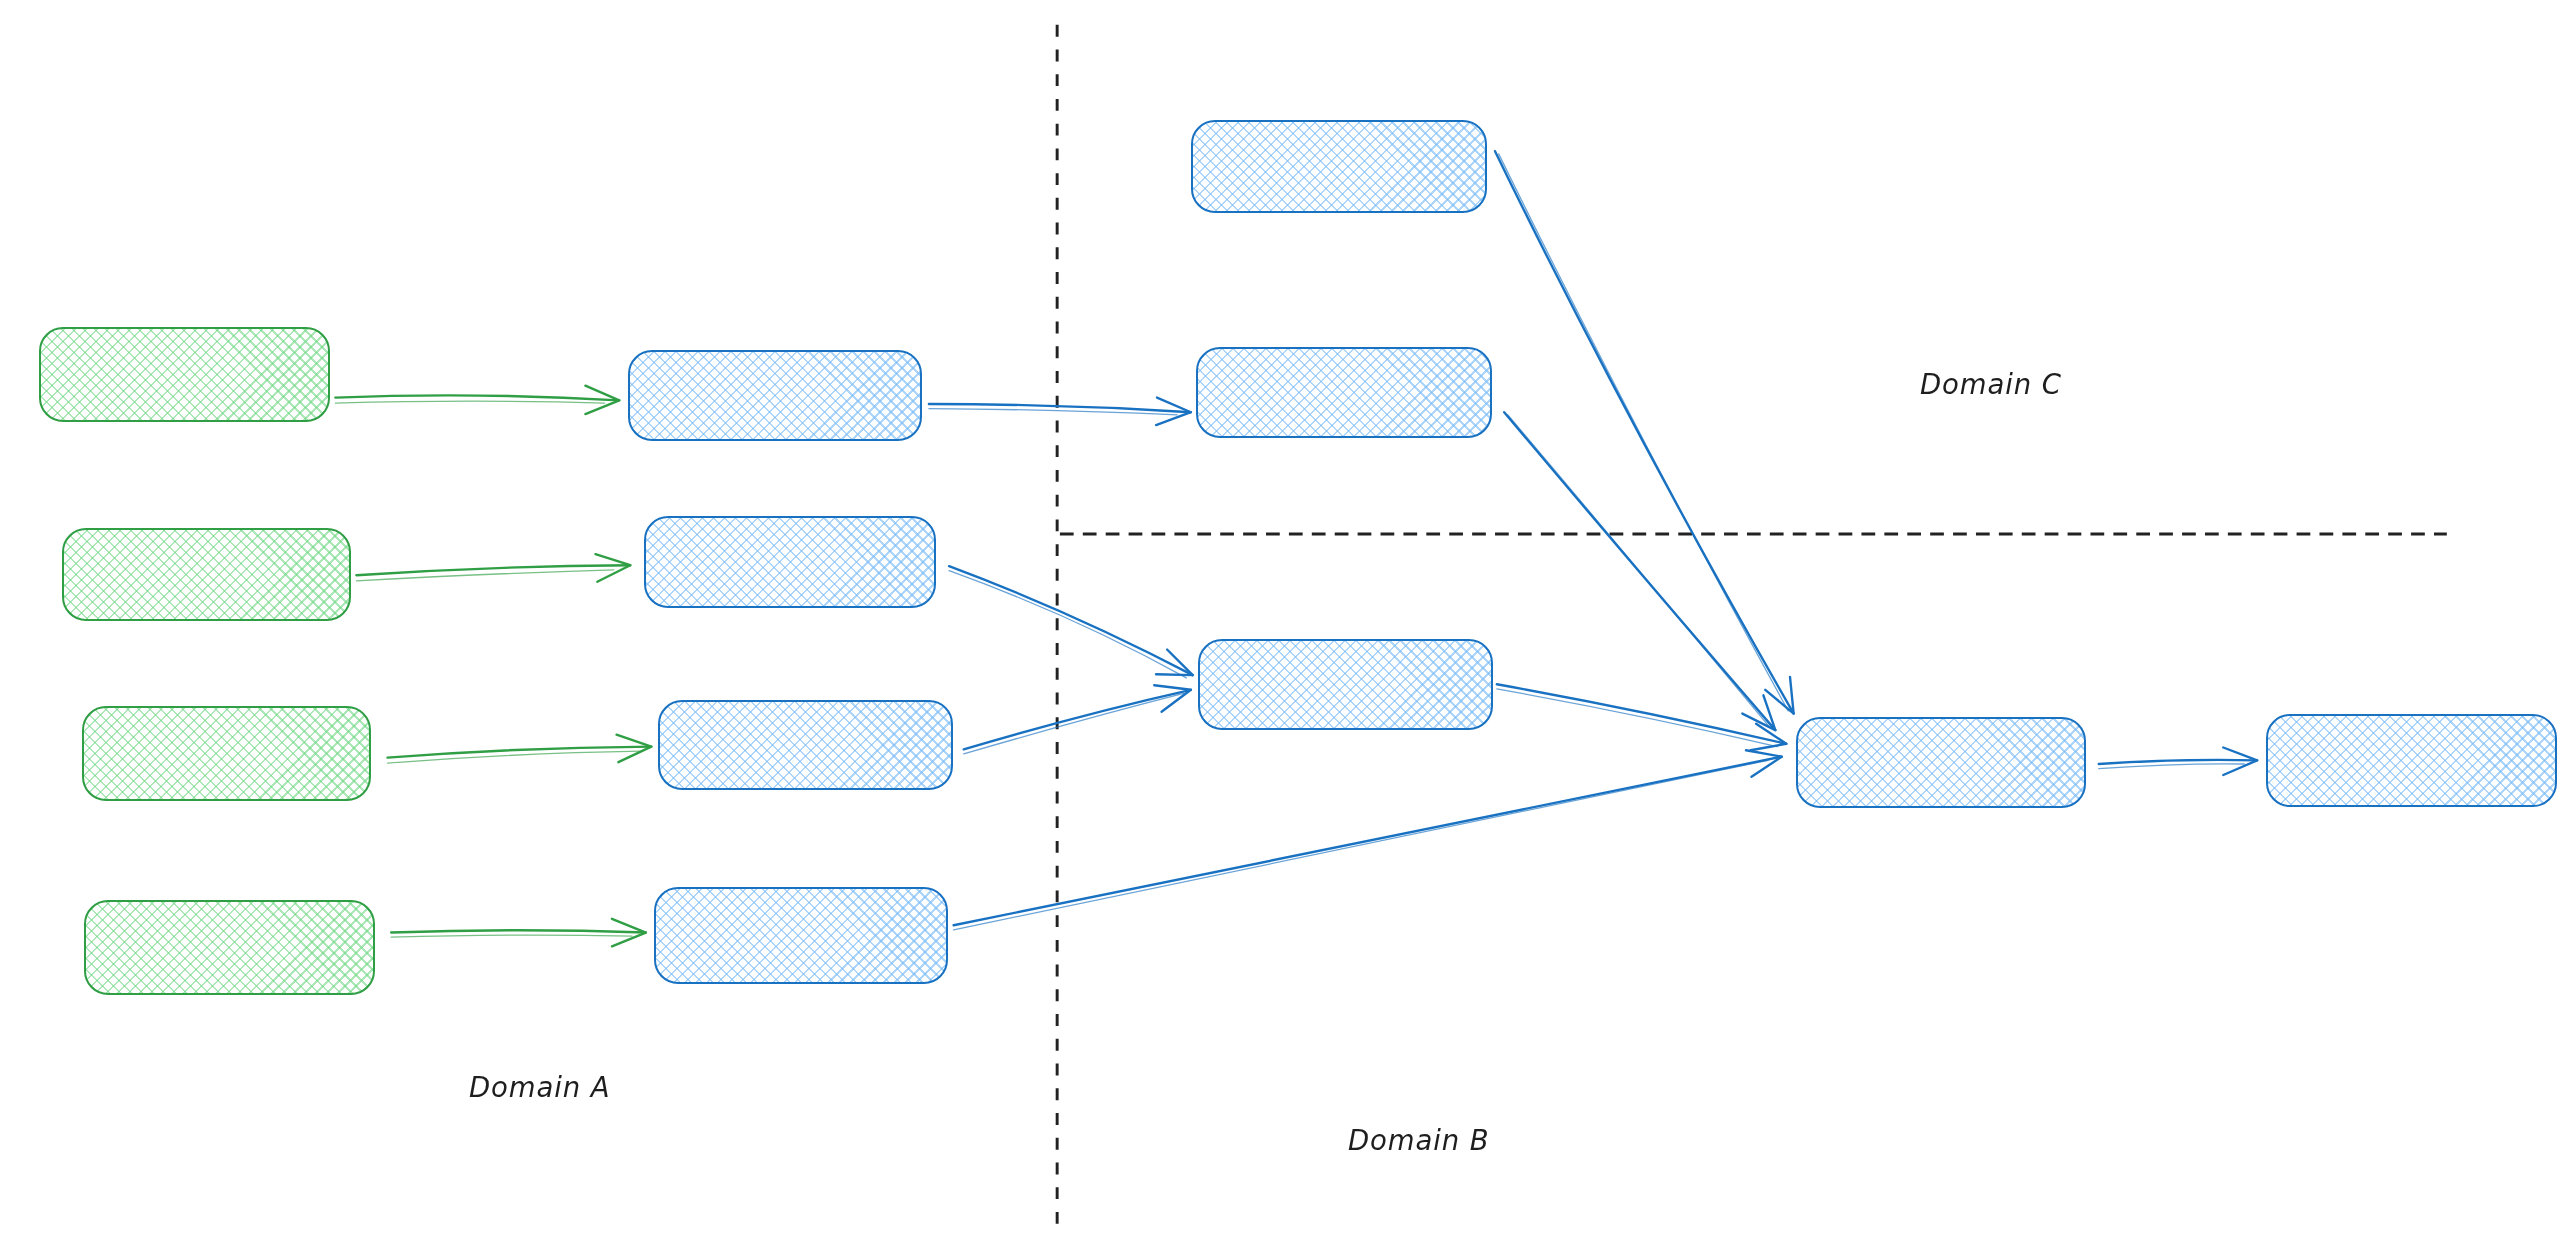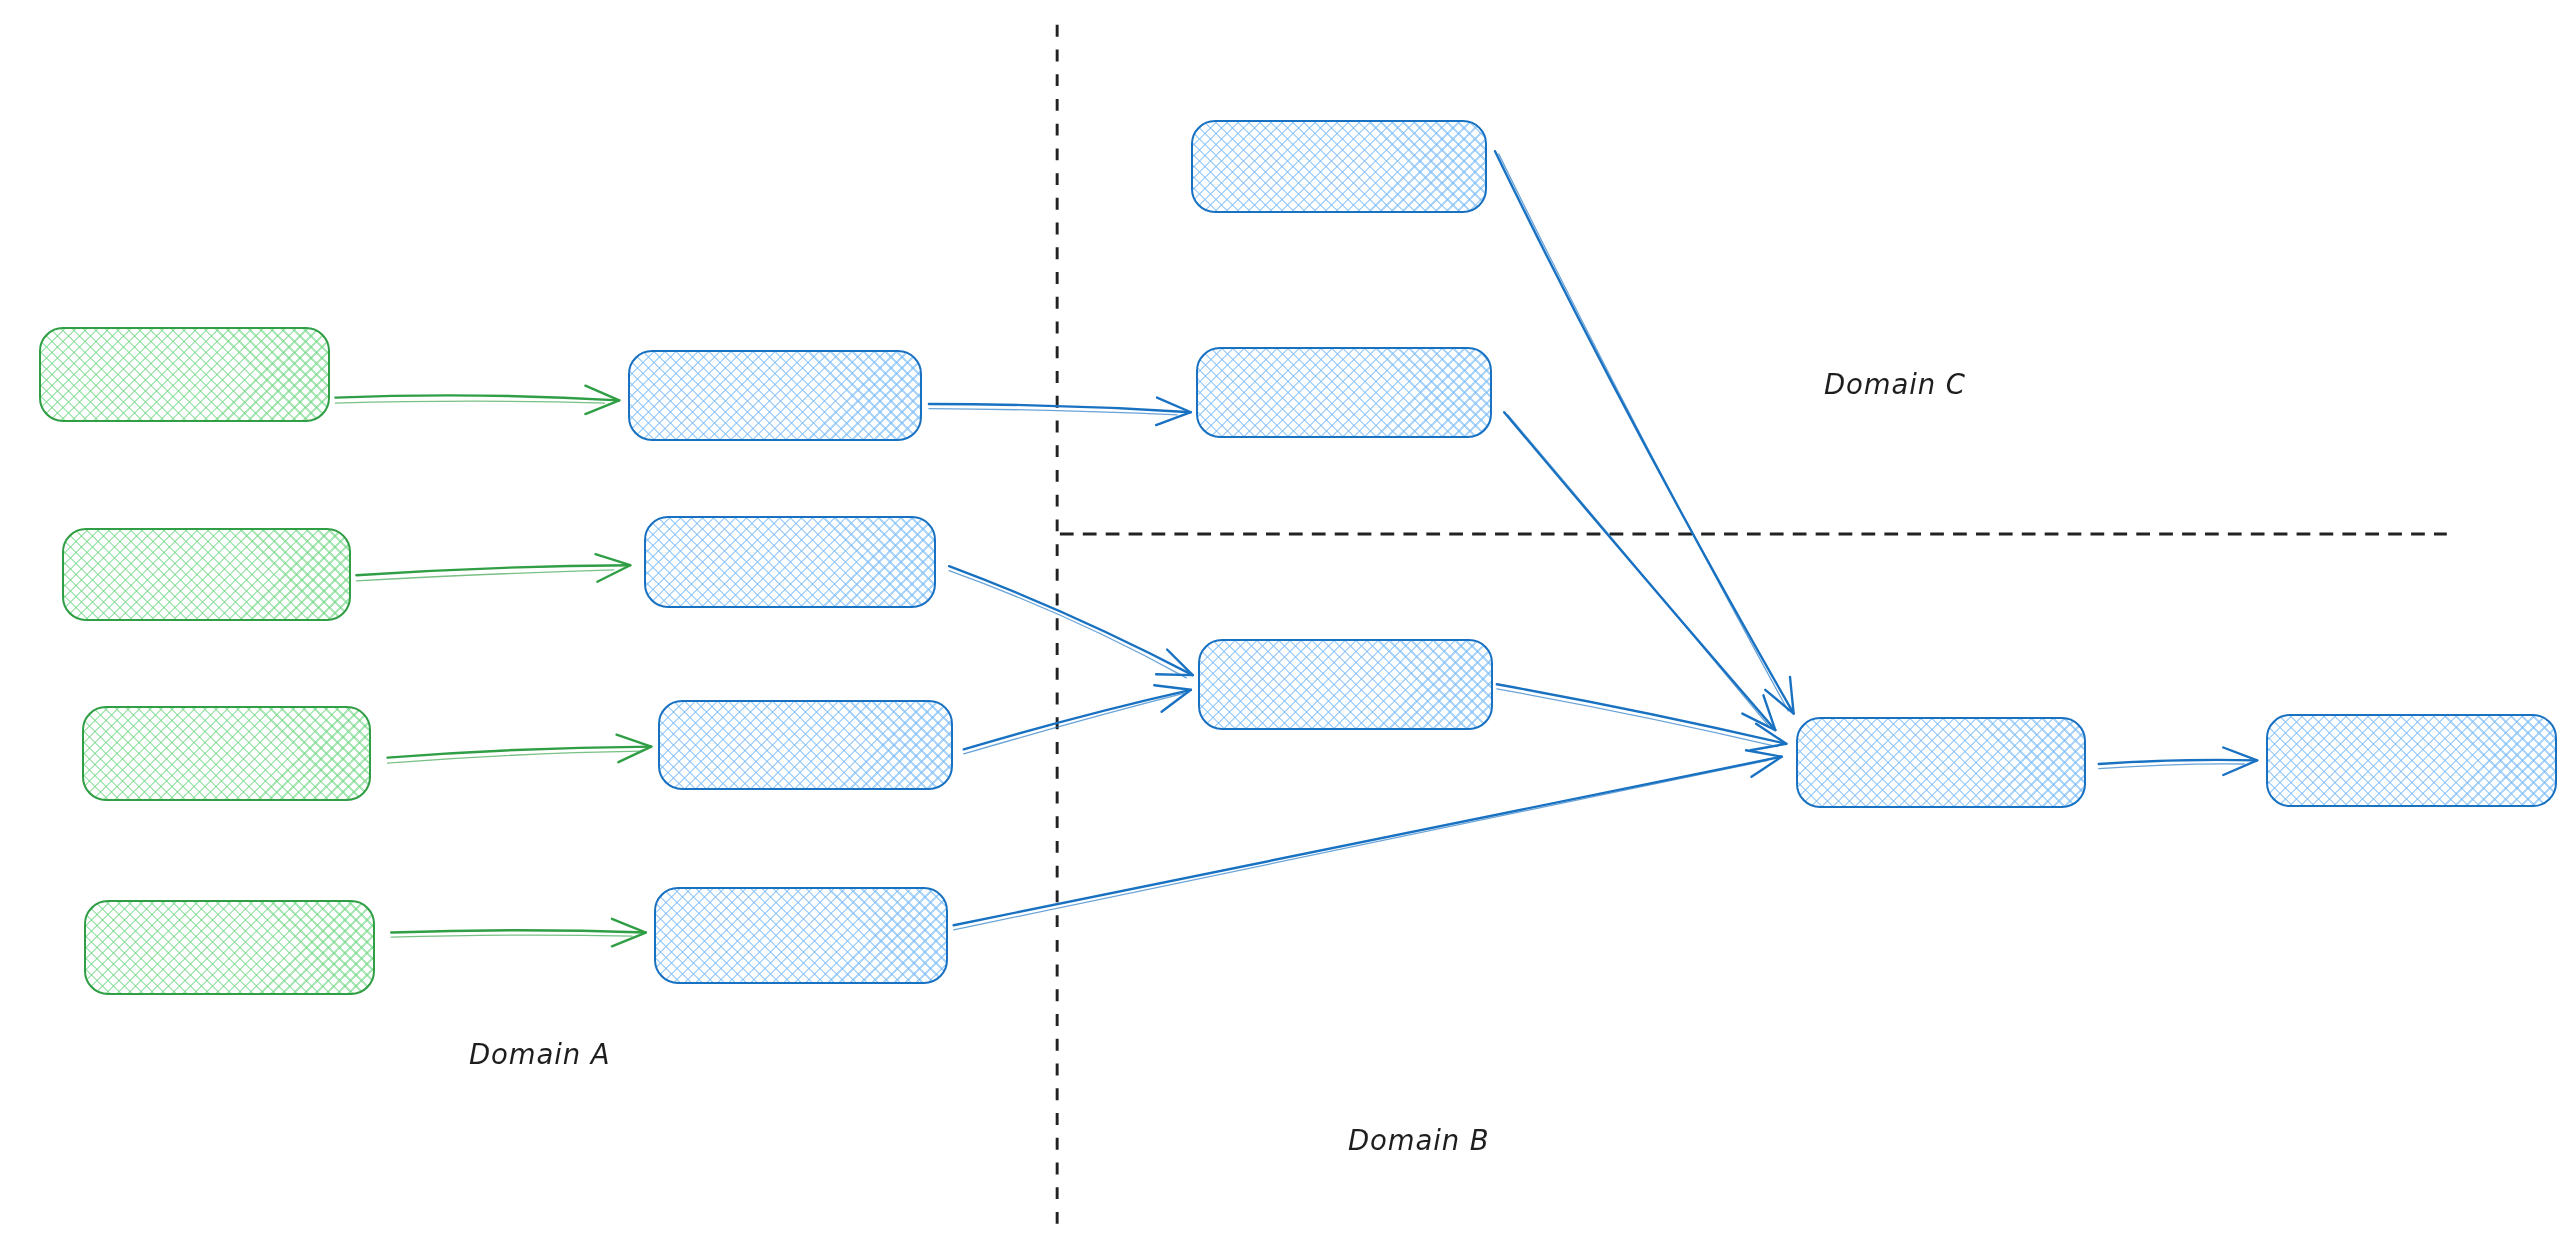--- a/index.html
+++ b/index.html
@@ -126,18 +126,18 @@
   <div class="node blue" style="left:658px;top:700px;width:295px;height:90px"></div>
   <div class="node blue" style="left:654px;top:887px;width:294px;height:97px"></div>
 
   <div class="node blue" style="left:1191px;top:120px;width:296px;height:93px"></div>
   <div class="node blue" style="left:1196px;top:347px;width:296px;height:91px"></div>
 
   <div class="node blue" style="left:1198px;top:639px;width:295px;height:91px"></div>
   <div class="node blue" style="left:1796px;top:717px;width:290px;height:91px"></div>
   <div class="node blue" style="left:2266px;top:714px;width:291px;height:93px"></div>
 
-  <div class="domain-label" style="left:469px;top:1038px">Domain A</div>
+  <div class="domain-label" style="left:469px;top:1071px">Domain A</div>
   <div class="domain-label" style="left:1348px;top:1124px">Domain B</div>
-  <div class="domain-label" style="left:1824px;top:368px">Domain C</div>
+  <div class="domain-label" style="left:1920px;top:368px">Domain C</div>
 
 </div>
 
 
 </body></html>

